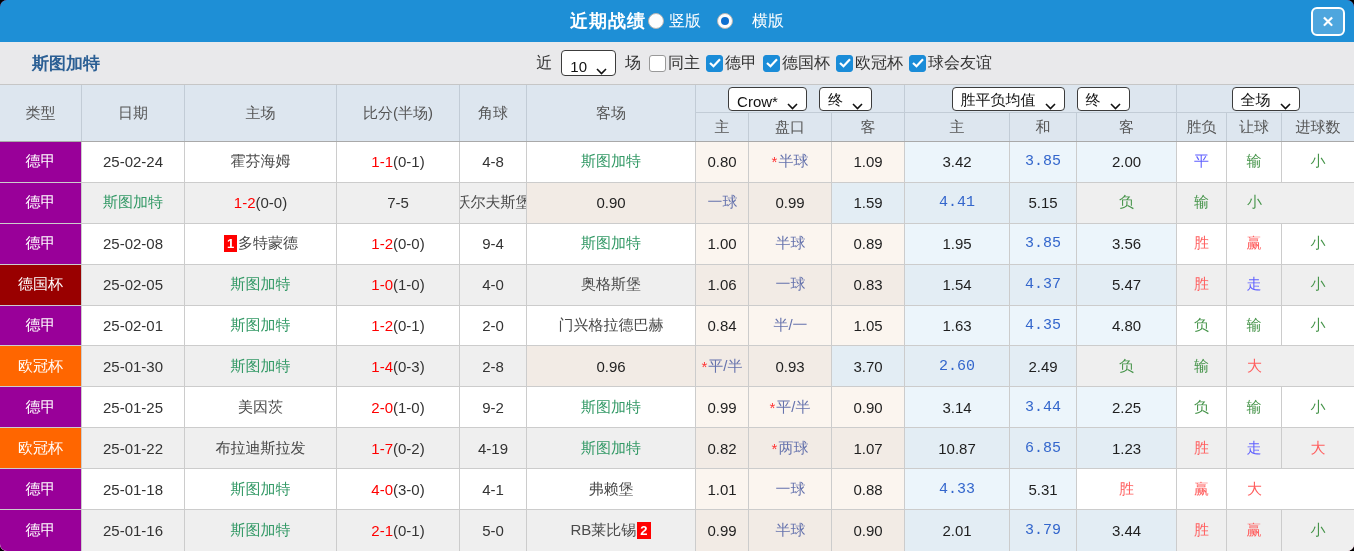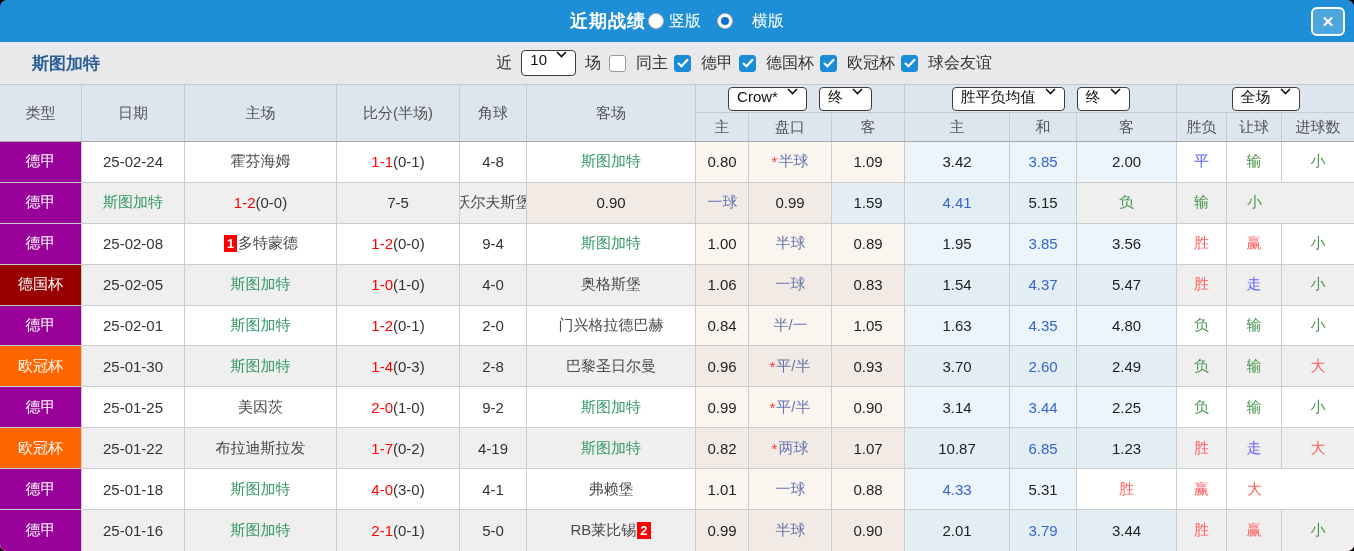--- a/index.html
+++ b/index.html
@@ -20,28 +20,28 @@
   .radio-label.second{margin-left:14px;}
   .rspace{width:14px;}
   .close-btn{position:absolute;top:7px;right:9px;width:34px;height:29px;background:#4ea6de;border:2px solid #fff;
              border-radius:6px;color:#fff;font-size:15px;font-weight:bold;display:flex;align-items:center;justify-content:center;
              box-sizing:border-box;cursor:pointer;}
   
   .filterbar{height:43px;background:#e9e9eb;display:flex;align-items:center;padding:0 0 0 32px;
              border-bottom:1px solid #c6c6c6;box-sizing:border-box;}
   .team-name-hd{font-size:17px;font-weight:bold;color:#2b5f94;}
   .fcluster{margin-left:auto;margin-right:362px;display:flex;align-items:center;font-size:16px;color:#333;}
-  .sel{display:inline-flex;align-items:flex-start;justify-content:space-between;background:#fff;border:1px solid #3c3c3c;
+  .sel{display:inline-flex;align-items:flex-end;justify-content:space-between;background:#fff;border:1px solid #3c3c3c;
        border-radius:4px;height:24px;padding:0 8px;font-size:15px;color:#111;gap:9px;box-sizing:border-box;cursor:pointer;flex:none;}
   .sel.small{height:26px;margin:0 7px;}
   .fl-label{margin:0 2px;}
   .cb{width:17px;height:17px;border-radius:3px;background:#fff;border:1px solid #999;box-sizing:border-box;
       display:inline-flex;align-items:center;justify-content:center;cursor:pointer;flex:none;margin-left:6px;}
   .cb.checked{background:#1a8cd8;border-color:#1a8cd8;}
-  .cb-label{margin-left:10px;}
+  .cb-label{margin-left:2px;}
   
   .thead{display:grid;grid-template-columns:var(--cols);grid-template-rows:28px 28px;background:#dde6ef;
          border-bottom:1px solid #a9a9a9;box-sizing:border-box;}
   .th{display:flex;align-items:center;justify-content:center;border-right:1px solid #c2ccd6;color:#555;font-size:15px;}
   .th.span2{grid-row:1/3;}
   .group{grid-row:1;display:flex;align-items:center;justify-content:center;gap:12px;
          border-right:1px solid #c2ccd6;border-bottom:1px solid #c2ccd6;}
   .sub{grid-row:2;}
   .no-br{border-right:none !important;}
   
@@ -53,21 +53,21 @@
   .cell{display:flex;align-items:center;justify-content:center;border-right:1px solid #ccc;
         overflow:hidden;white-space:nowrap;font-size:15px;}
   .trow .cell:last-child{border-right:none;}
   .trow .c-ah{background:#fbf5ef;}  .trow.even .c-ah{background:#f2ebe5;}
   .trow .c-avg{background:#ecf5fb;} .trow.even .c-avg{background:#e3edf4;}
   .league{color:#fff;}
   .date,.corners{color:#333;}
   .team-name{color:#4a4a4a;} .team-name.self{color:#339966;}
   .score-main{color:#ff0000;} .score-half{color:#333;}
   .num{color:#1f1f1f;}
-  .avg-draw{color:#3366cc;}
+  .avg-draw{color:#3366cc;font-family:Liberation Mono, monospace;}
   .line{color:#6673ad;} .star{color:#ff3333;margin-right:1px;}
   .mini-badge{background:#ff0000;color:#fff;font-weight:bold;font-size:13px;line-height:17px;padding:0 3px;margin:0 1px;flex:none;}
   .caret{flex:none;}
 </style>
 </head>
 <body>
 
 <div class="modal">
 
   <div class="titlebar">
@@ -324,23 +324,20 @@
     <div class="cell league" style="background: rgb(255, 102, 0);">欧冠杯</div>
     <div class="cell date">25-01-30</div>
     <div class="cell">
           <span class="team-name self">斯图加特</span>
         </div>
     <div class="cell">
       <span class="score-main">1-4</span>
           <span class="score-half">(0-3)</span>
     </div>
     <div class="cell corners">2-8</div>
-    <div class="cell">
-          <span class="team-name">巴黎圣日尔曼</span>
-        </div>
     <div class="cell c-ah num">0.96</div>
     <div class="cell c-ah">
       <span class="star">*</span>
           <span class="line">平/半</span>
     </div>
     <div class="cell c-ah num">0.93</div>
     <div class="cell c-avg num">3.70</div>
     <div class="cell c-avg avg-draw">2.60</div>
     <div class="cell c-avg num">2.49</div>
     <div class="cell res" style="color: rgb(70, 148, 74);">负</div>

